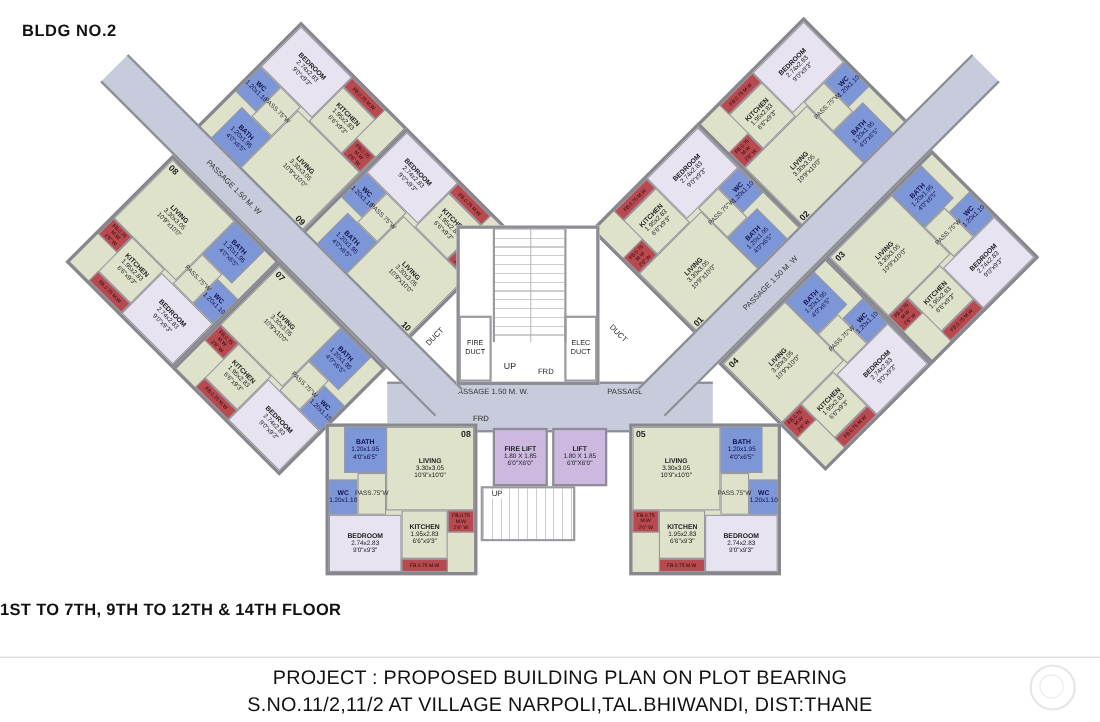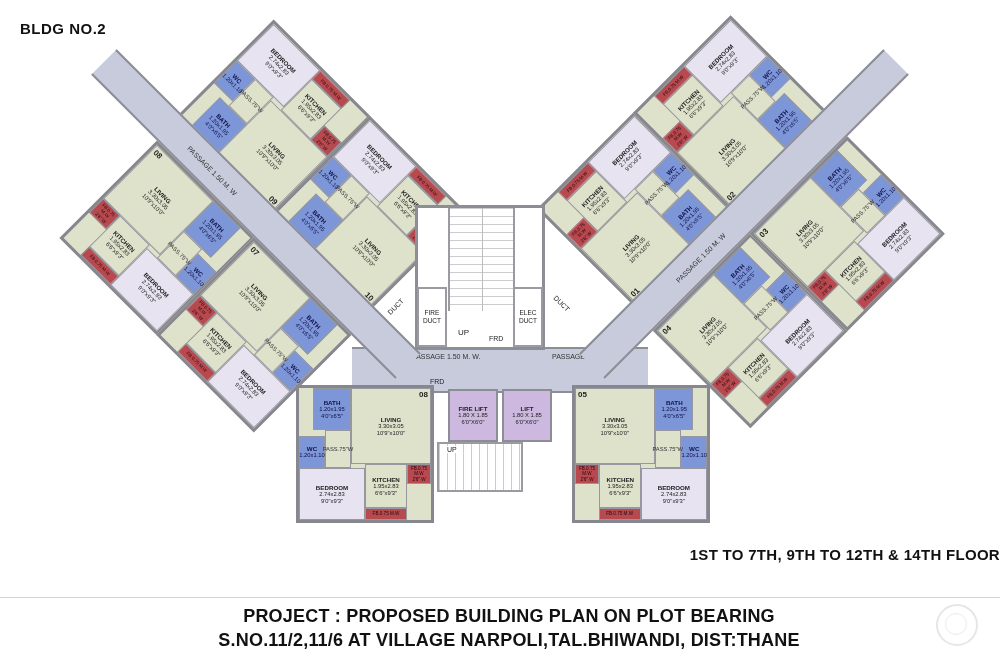--- a/index.html
+++ b/index.html
@@ -2,25 +2,25 @@
 <html><head>
 <meta charset="utf-8">
 <style>
   html,body{margin:0;padding:0;background:#fff;}
   body{width:1000px;height:656px;position:relative;overflow:hidden;
        font-family:"Liberation Sans","DejaVu Sans",sans-serif;color:#111;}
   .plan{position:absolute;left:0;top:0;width:1000px;height:500px;}
 
   
   .bldg-title{position:absolute;left:20px;top:20px;font-size:15px;font-weight:bold;letter-spacing:.5px;}
-  .floors-caption{position:absolute;left:0;top:546px;width:1000px;text-align:right;
+  .floors-caption{position:absolute;left:0;top:546px;width:1000px;text-align:left;
                   font-size:15px;font-weight:bold;letter-spacing:.3px;}
   .footer{position:absolute;left:0;top:597px;width:1000px;border-top:1px solid #d5d5d5;
           text-align:center;padding-top:6px;}
-  .footer .l1,.footer .l2{font-size:18px;font-weight:bold;letter-spacing:.2px;line-height:1.35;padding-left:18px;}
+  .footer .l1,.footer .l2{font-size:18px;font-weight:normal;letter-spacing:.2px;line-height:1.35;padding-left:18px;}
 
   
   .wm{position:absolute;left:936px;top:604px;width:38px;height:38px;border:2px solid #e0e0e0;
       border-radius:50%;opacity:.8;}
   .wm::after{content:"";position:absolute;left:7px;top:7px;width:20px;height:20px;
       border:1.5px solid #e4e4e4;border-radius:50%;}
 
   
   .passage-main{position:absolute;left:352px;top:347px;width:296px;height:42px;
       background:#c7cbdc;border-top:2px solid #8d8d96;border-bottom:2px solid #8d8d96;}
@@ -676,17 +676,17 @@
     <div class="lbl">
       <span class="l1">FB.0.75 M.W</span>
     </div>
   </div>
   <div class="num">05</div>
 </div>
 
   <div class="floors-caption">1ST TO 7TH, 9TH TO 12TH &amp; 14TH FLOOR</div>
   <div class="footer">
     <div class="l1">PROJECT : PROPOSED BUILDING PLAN ON PLOT BEARING</div>
-    <div class="l2">S.NO.11/2,11/6 AT VILLAGE NARPOLI,TAL.BHIWANDI, DIST:THANE</div>
+    <div class="l2">S.NO.11/2,11/2 AT VILLAGE NARPOLI,TAL.BHIWANDI, DIST:THANE</div>
   </div>
 
   <div class="wm"></div>
 </div>
 
 </body></html>

